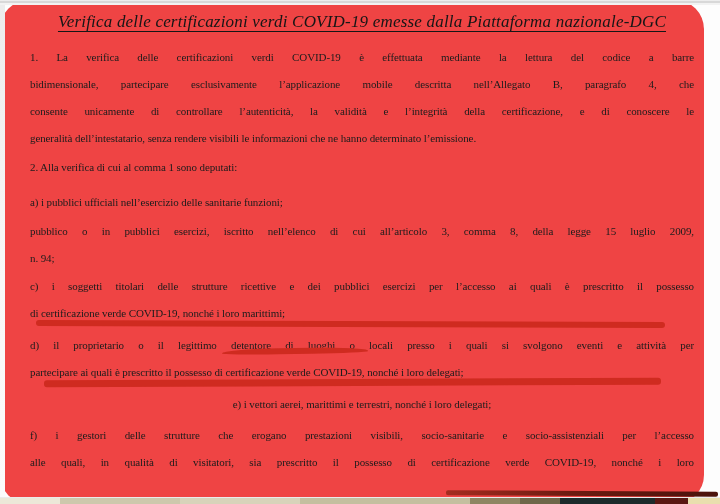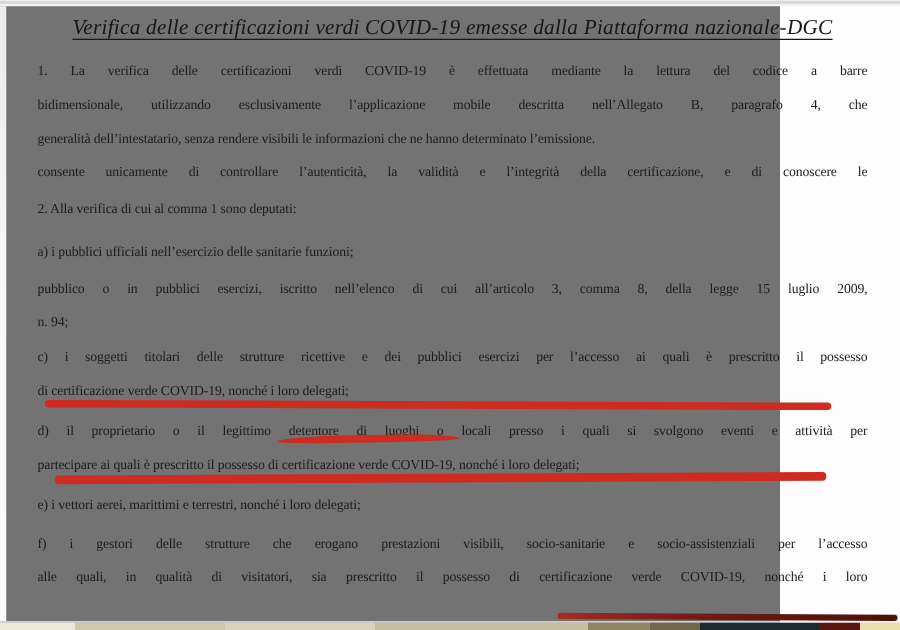--- a/index.html
+++ b/index.html
@@ -1,21 +1,21 @@
 <!DOCTYPE html>
 <html><head>
 <meta charset="utf-8">
 <style>
   html,body{margin:0;padding:0;}
   body{
     width:720px;height:504px;overflow:hidden;
     background:#fdfdfd;
     font-family:"Liberation Serif", serif;
   }
-  .page{position:relative;width:624px;height:504px;background:#737373;color:#1b1b1b;}
+  .page{position:relative;width:704px;height:504px;background:#ef4444;color:#1b1b1b;border-radius:29px;}
   .top-strip{
     position:absolute;top:0;left:0;width:720px;height:5px;
     background:linear-gradient(180deg,#ededed 0 1px,#d8d8d8 1px 3px,#f2f2f2 3px 5px);
   }
   .left-strip{
     position:absolute;top:5px;left:0;width:5px;height:492px;
     background:linear-gradient(180deg,#ececec,#f8f8f8 55%,#fbfbfb);
   }
   .content{position:absolute;left:30px;top:0;width:664px;}
   .title{
@@ -29,21 +29,21 @@
     height:27px;line-height:27px;font-size:11px;letter-spacing:-0.1px;
     overflow:hidden;white-space:normal;color:#1c1c1c;
   }
   .just{text-align:justify;text-align-last:justify;text-justify:inter-word;}
   .p1{margin-top:9px;}
   .p2{margin-top:2px;}
   .pa{margin-top:8px;}
   .pb{margin-top:2px;}
   .pc{margin-top:1px;}
   .pd{margin-top:5px;}
-  .pe{margin-top:5px;}
+  .pe{margin-top:5px;text-align:center;}
   .pf{margin-top:4px;}
   .ul{position:absolute;background:#cf2b20;border-radius:3px;}
   .ul1{left:36px;top:321px;width:629px;height:6px;transform:rotate(.2deg);}
   .ul2{left:222px;top:348px;width:146px;height:6px;transform:rotate(-1deg);border-radius:50% 50% 50% 50% / 90% 90% 40% 40%;}
   .ul3{left:44px;top:379px;width:617px;height:7px;transform:rotate(-.25deg);}
   .ul4{left:446px;top:491px;width:272px;height:5px;border-radius:2px;
        background:linear-gradient(90deg,#a52c20,#6d1a10 45%,#4a120c);transform:rotate(.3deg);}
   .bottom-strip{
     position:absolute;left:0;top:497px;width:720px;height:7px;
     border-top:1px solid #ebebeb;box-sizing:border-box;
@@ -66,41 +66,41 @@
 
   <div class="top-strip"></div>
   <div class="left-strip"></div>
 
   <div class="content">
 
     <div class="title">Verifica delle certificazioni verdi COVID-19 emesse dalla Piattaforma nazionale-DGC</div>
 
     <div class="para p1">
       <div class="ln just">1. La verifica delle certificazioni verdi COVID-19 è effettuata mediante la lettura del codice a barre</div>
-      <div class="ln just">bidimensionale, utilizzando esclusivamente l’applicazione mobile descritta nell’Allegato B, paragrafo 4, che</div>
+      <div class="ln just">bidimensionale, partecipare esclusivamente l’applicazione mobile descritta nell’Allegato B, paragrafo 4, che</div>
+      <div class="ln just">consente unicamente di controllare l’autenticità, la validità e l’integrità della certificazione, e di conoscere le</div>
       <div class="ln">generalità dell’intestatario, senza rendere visibili le informazioni che ne hanno determinato l’emissione.</div>
-      <div class="ln just">consente unicamente di controllare l’autenticità, la validità e l’integrità della certificazione, e di conoscere le</div>
     </div>
 
     <div class="para p2">
       <div class="ln">2. Alla verifica di cui al comma 1 sono deputati:</div>
     </div>
 
     <div class="para pa">
       <div class="ln">a) i pubblici ufficiali nell’esercizio delle sanitarie funzioni;</div>
     </div>
 
     <div class="para pb">
       <div class="ln just">pubblico o in pubblici esercizi, iscritto nell’elenco di cui all’articolo 3, comma 8, della legge 15 luglio 2009,</div>
       <div class="ln">n. 94;</div>
     </div>
 
     <div class="para pc">
       <div class="ln just">c) i soggetti titolari delle strutture ricettive e dei pubblici esercizi per l’accesso ai quali è prescritto il possesso</div>
-      <div class="ln">di certificazione verde COVID-19, nonché i loro delegati;</div>
+      <div class="ln">di certificazione verde COVID-19, nonché i loro marittimi;</div>
     </div>
 
     <div class="para pd">
       <div class="ln just">d) il proprietario o il legittimo detentore di luoghi o locali presso i quali si svolgono eventi e attività per</div>
       <div class="ln">partecipare ai quali è prescritto il possesso di certificazione verde COVID-19, nonché i loro delegati;</div>
     </div>
 
     <div class="para pe">
       <div class="ln">e) i vettori aerei, marittimi e terrestri, nonché i loro delegati;</div>
     </div>

